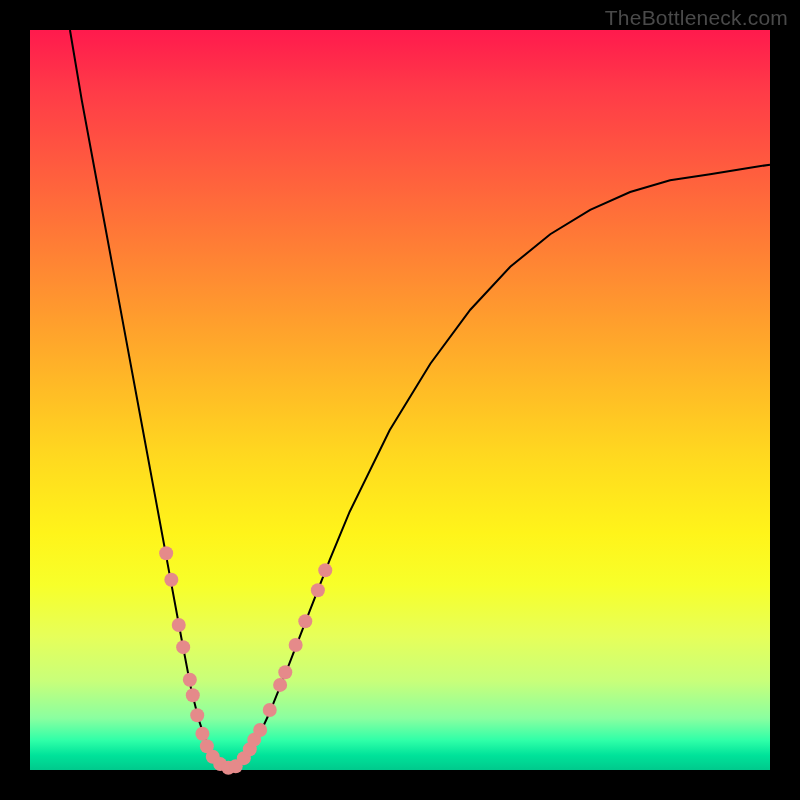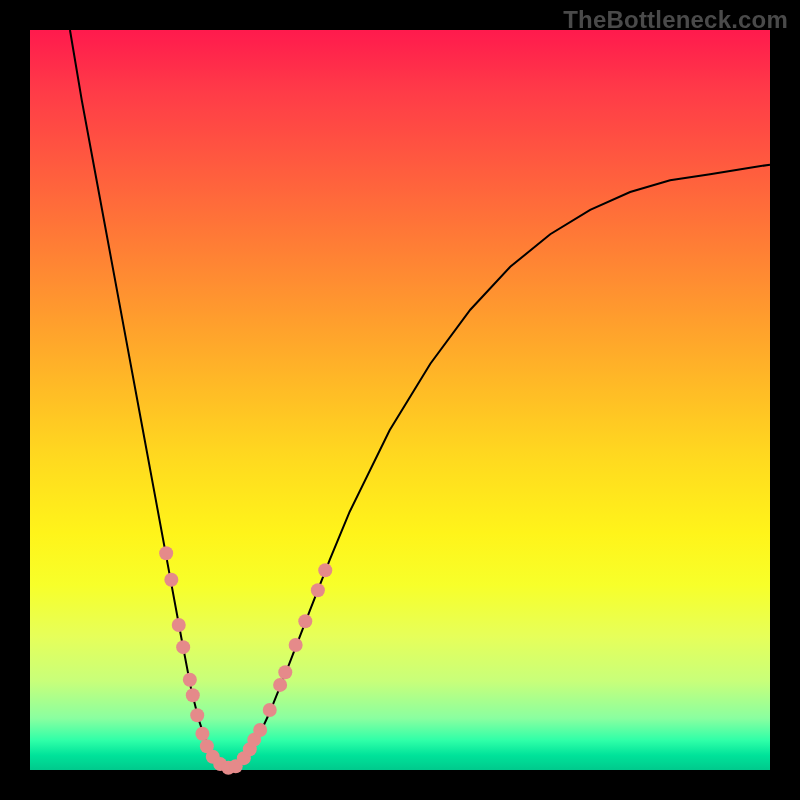--- a/index.html
+++ b/index.html
@@ -41,22 +41,22 @@
       #8affa0 93%,
       #2fffa8 96%,
       #00e39a 98%,
       #00c98c 100%);
   }
   .watermark {
     position: absolute;
     top: 6px;
     right: 12px;
     color: #4a4a4a;
-    font-size: 24px;
-    font-weight: 700;
+    font-size: 21px;
+    font-weight: 400;
     letter-spacing: 0.2px;
   }
   svg.curves {
     position: absolute;
     left: 30px;
     top: 30px;
     width: 740px;
     height: 740px;
     overflow: visible;
   }

